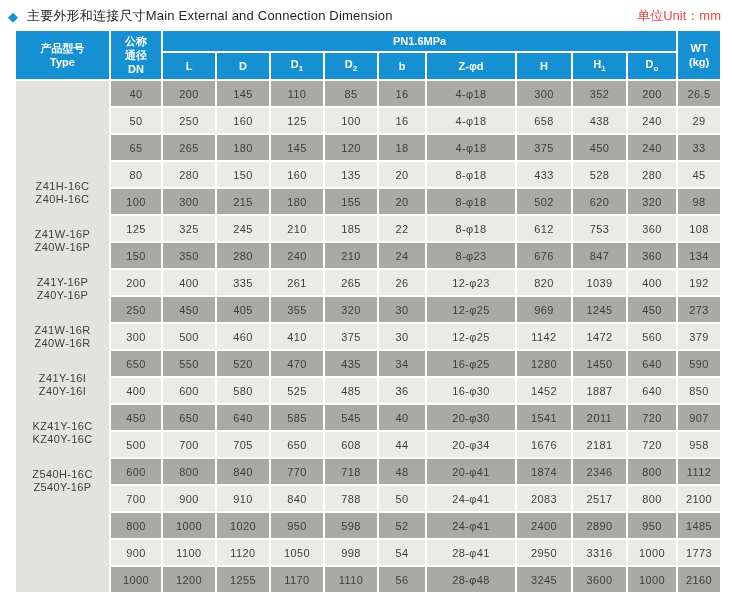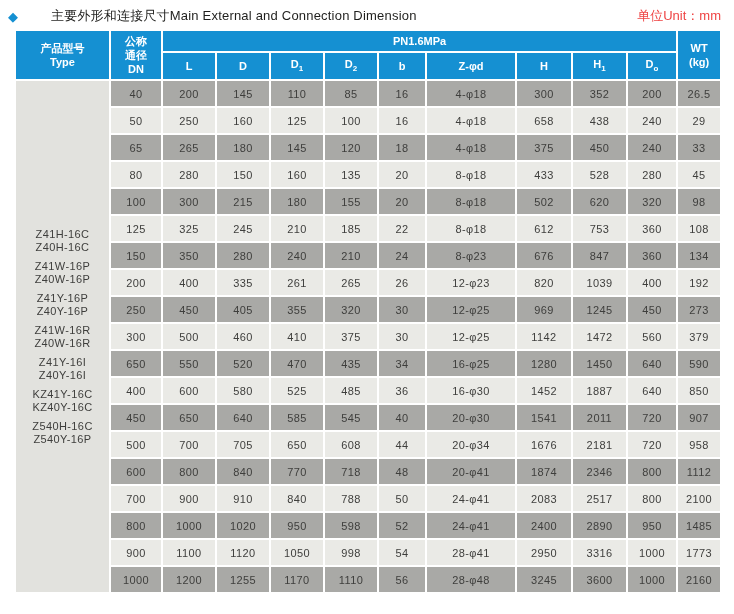--- a/index.html
+++ b/index.html
@@ -25,21 +25,20 @@
   .diamond {
     color: #1590d2;
     font-size: 13px;
     margin-right: 9px;
     line-height: 1;
   }
   .title {
     font-size: 13px;
     color: #1f1f1d;
     letter-spacing: 0.2px;
-    margin-left: 24px;
   }
   .unit {
     margin-left: auto;
     font-size: 13px;
     color: #ef4444;
   }
   table.dim-table {
     border-collapse: collapse;
     table-layout: fixed;
     width: 706px;
@@ -68,21 +67,21 @@
     font-size: 11px;
     color: #3e3e3c;
     letter-spacing: 0.4px;
   }
   tr.dark td { background: #a9a9a6; }
   tr.light td { background: #eaeae6; }
   td.type-cell {
     background: #e2e2de !important;
     letter-spacing: 0.2px;
   }
-  .type-group { margin: 6px 0; line-height: 13px; }
+  .type-group { margin: 22px 0; line-height: 13px; }
   
   col.c-type { width: 95px; }
   col.c-dn   { width: 52px; }
   col.c-l, col.c-d, col.c-d1, col.c-d2 { width: 54px; }
   col.c-b    { width: 48px; }
   col.c-zd   { width: 90px; }
   col.c-h    { width: 56px; }
   col.c-h1   { width: 55px; }
   col.c-do   { width: 50px; }
   col.c-wt   { width: 44px; }

